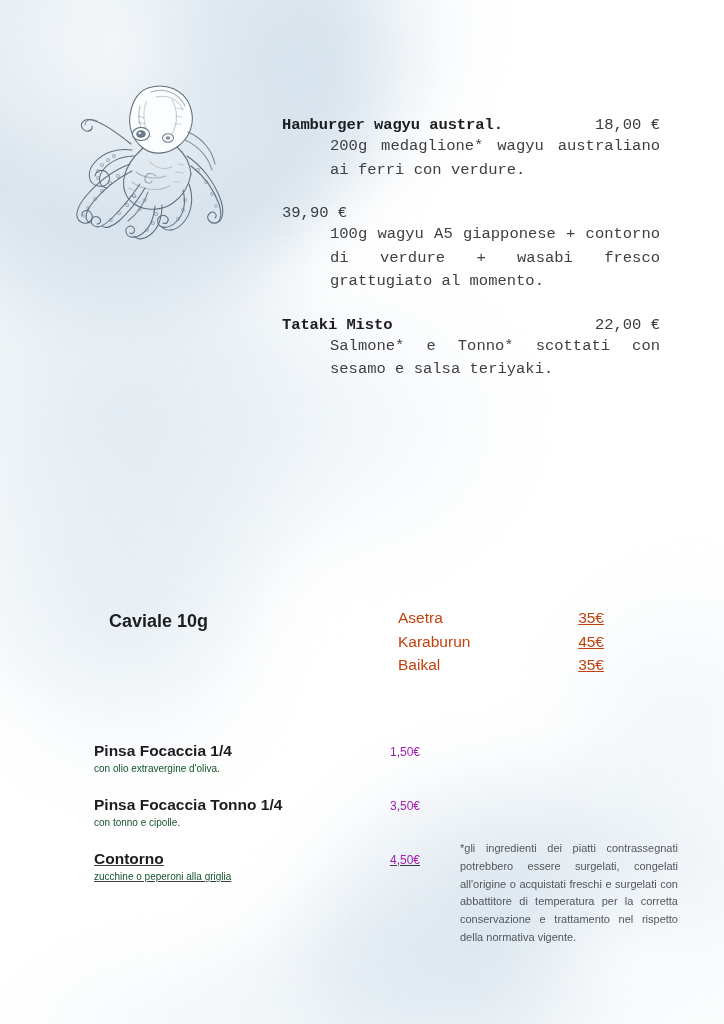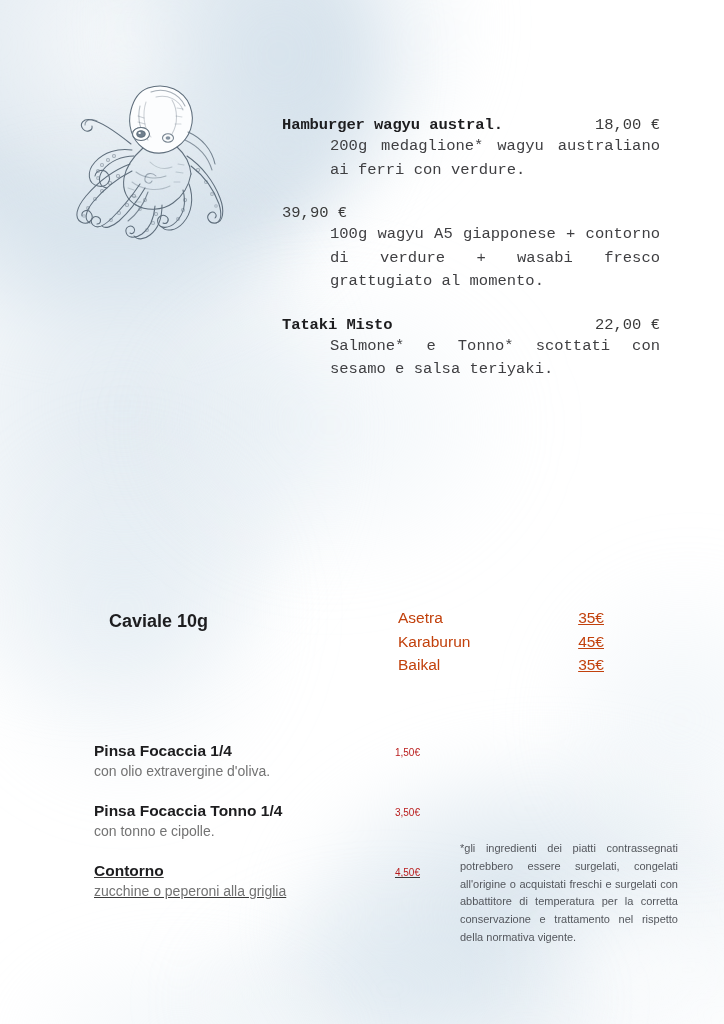--- a/index.html
+++ b/index.html
@@ -158,27 +158,27 @@
     align-items: baseline;
     gap: 10px;
   }
   .small-name {
     font-weight: bold;
     font-size: 15.5px;
     color: #1d1d1f;
     white-space: nowrap;
   }
   .small-price {
+    font-size: 12px;
+    color: #a21caf;
+    white-space: nowrap;
+  }
+  .small-desc {
     font-size: 10px;
-    color: #b91c1c;
-    white-space: nowrap;
-  }
-  .small-desc {
-    font-size: 14px;
-    color: #737373;
+    color: #14532d;
     line-height: 1.5;
     margin-top: 1px;
   }
 
   
   #footnote {
     position: absolute;
     left: 460px;
     top: 840px;
     width: 218px;

